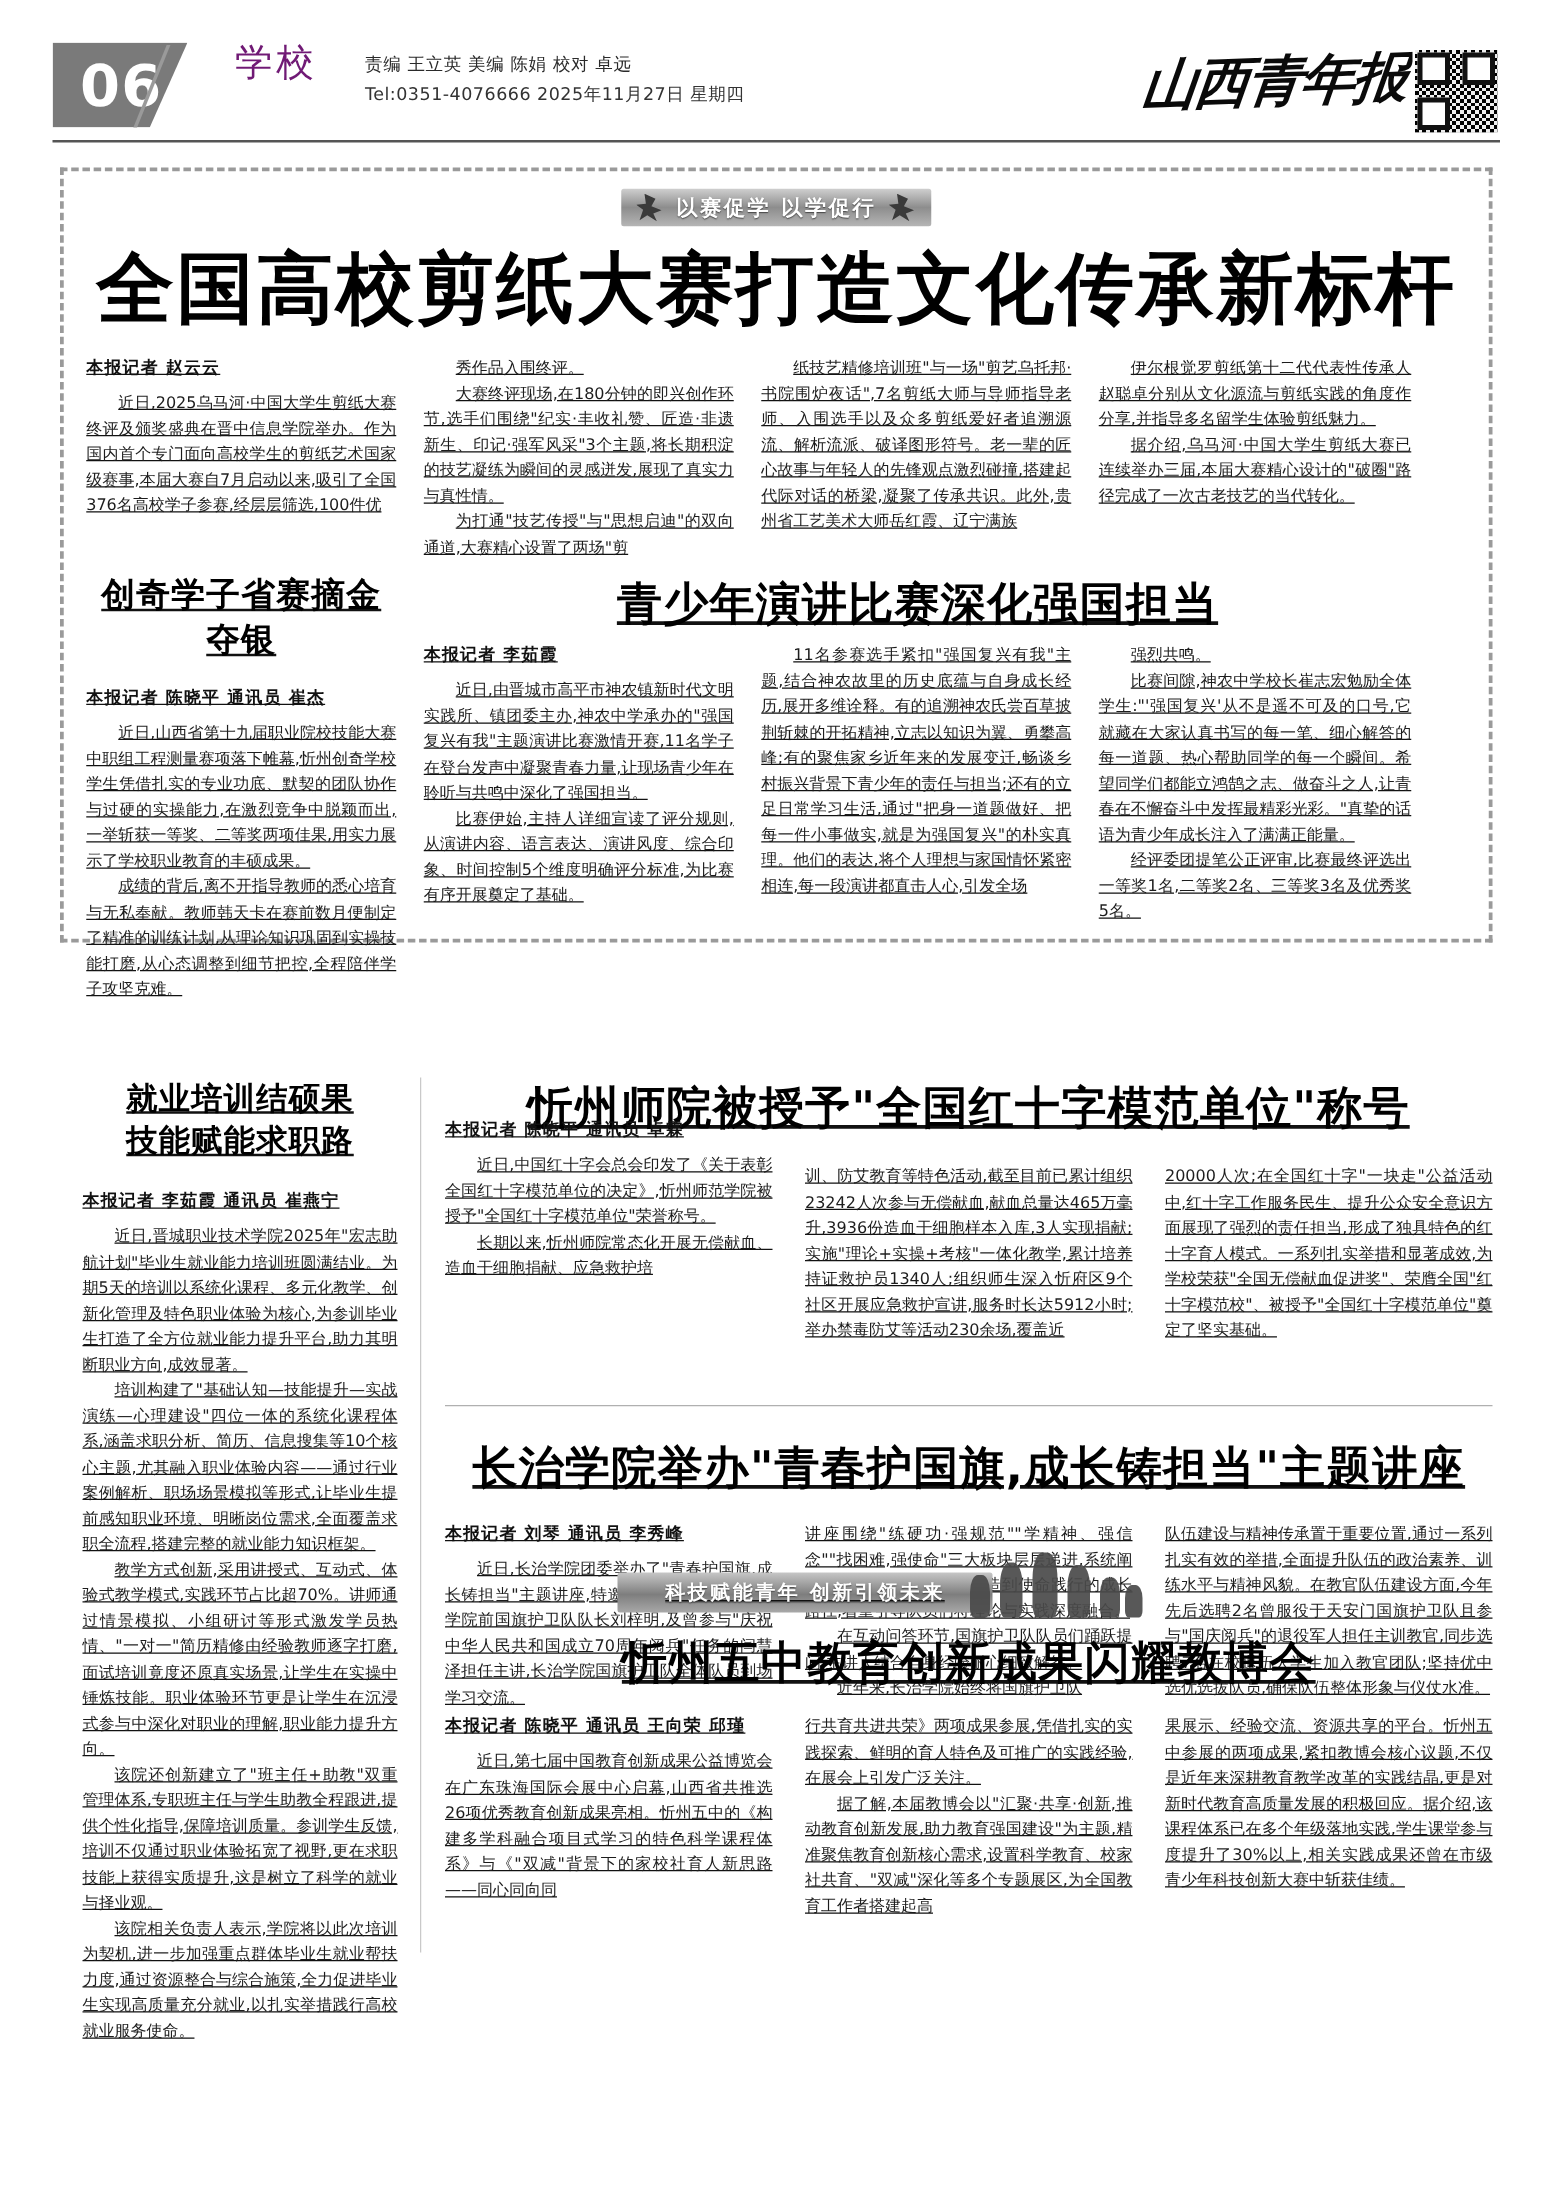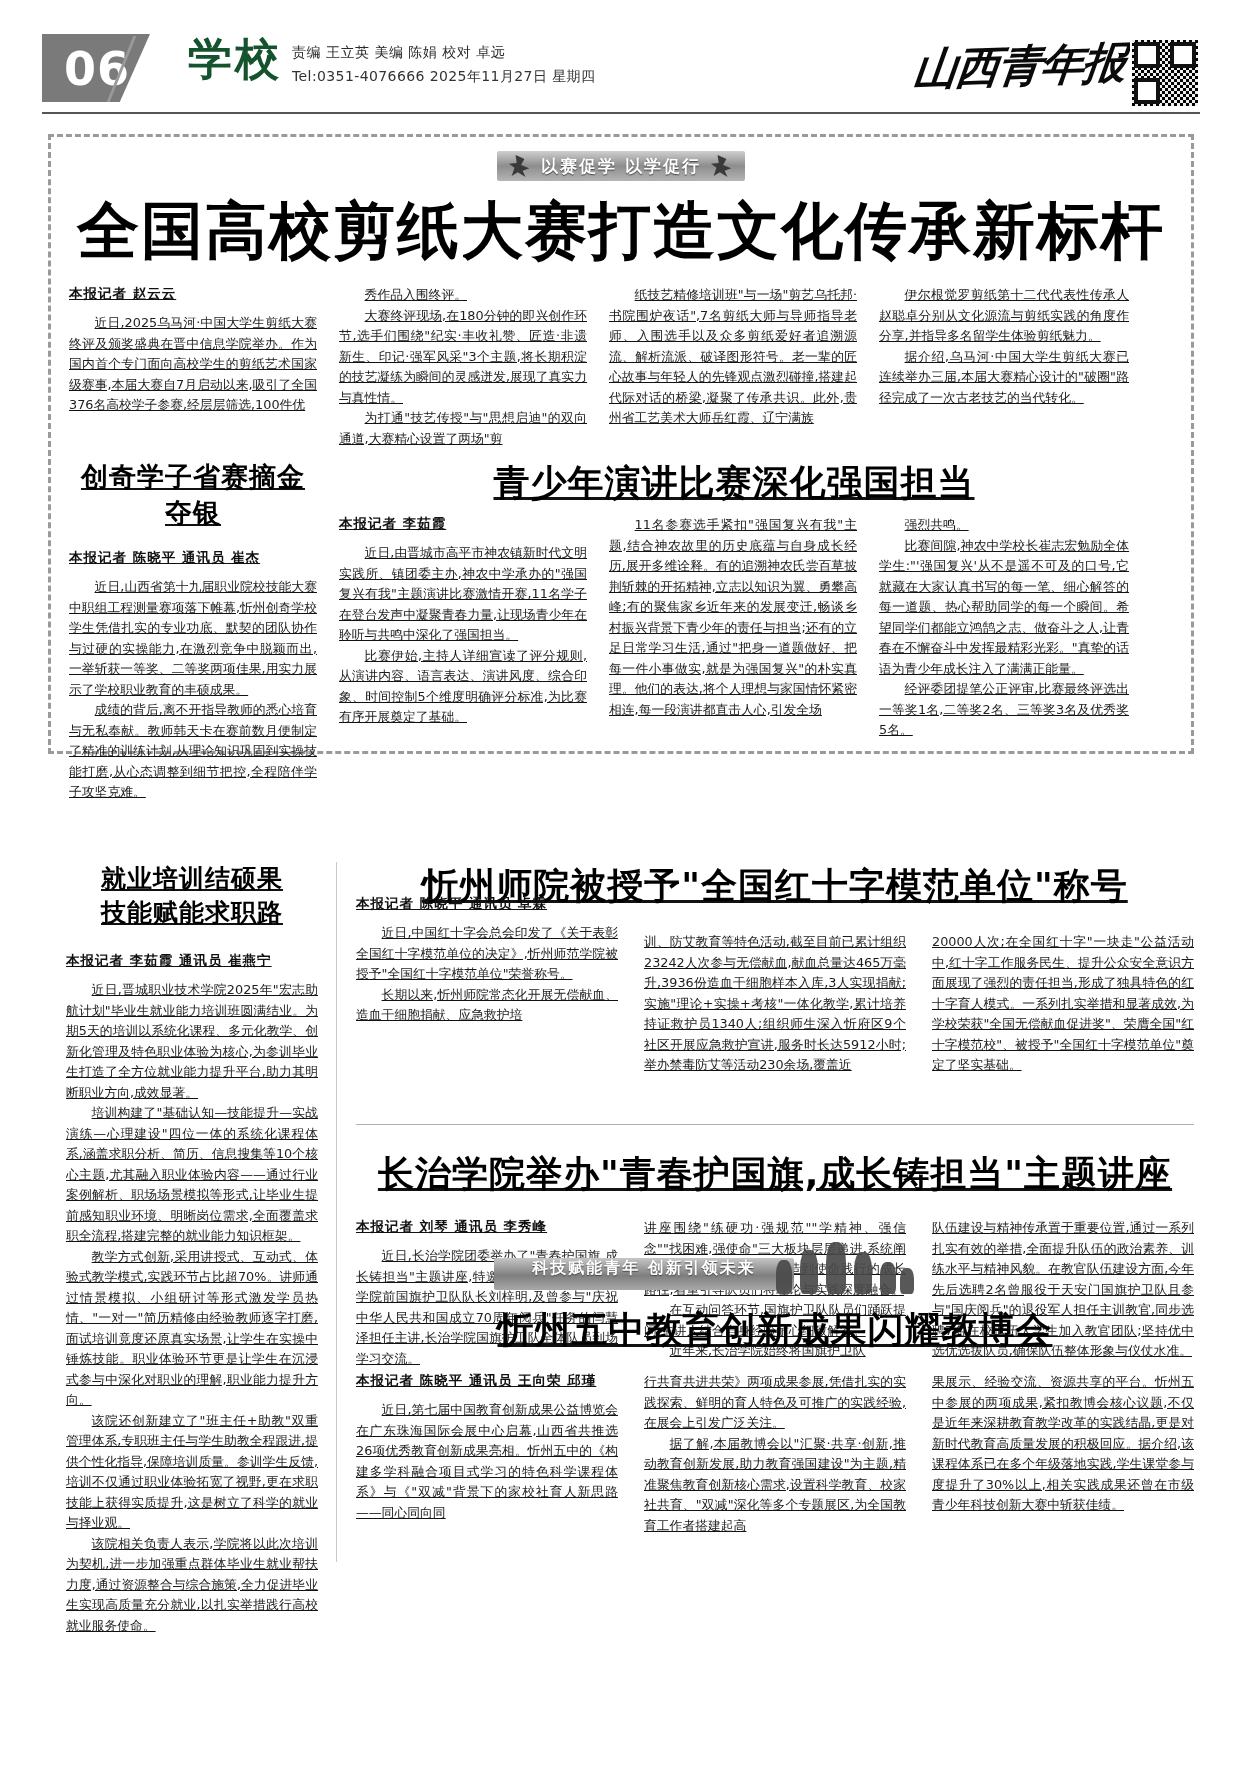--- a/index.html
+++ b/index.html
@@ -31,23 +31,23 @@
     font-family:"DejaVu Sans","Liberation Sans",sans-serif;
     line-height:58px;text-align:center;
   }
   .num-diag{
     position:absolute;left:78px;top:2px;width:62px;height:66px;
     border-left:3px solid #9a9a9a;
     transform:skewX(-22deg);
   }
   .section-name{
     position:absolute;left:146px;top:-2px;
-    font-size:44px;font-weight:bold;letter-spacing:3px;
-    font-family:"DejaVu Sans","Liberation Sans",sans-serif;
-    color:#14532d;
+    font-size:30px;font-weight:normal;letter-spacing:3px;
+    font-family:"DejaVu Sans","Liberation Sans",sans-serif;
+    color:#701a75;
   }
   .mast-meta{
     position:absolute;left:250px;top:8px;width:420px;
     font-size:14px;color:#2a2a2a;line-height:24px;letter-spacing:.5px;
   }
   .mast-meta .row2{color:#333;font-size:14px;letter-spacing:.4px;}
   .mast-logo{
     position:absolute;right:76px;top:4px;width:270px;height:62px;
     font-size:44px;font-weight:bold;color:#0a0a0a;
     font-family:"DejaVu Serif","Liberation Serif",serif;
@@ -131,21 +131,21 @@
   .h2-lead{
     font-size:25px;font-weight:bold;text-align:center;line-height:34px;letter-spacing:1px;color:#000;
   }
   .vline{position:absolute;width:1px;background:#c9c9c9;}
   .hrule{position:absolute;height:1px;background:#b0b0b0;}
 
   
   .ribbon2{
     position:absolute;left:494px;top:1258px;width:300px;height:32px;
     background:linear-gradient(180deg,#c6c6c6,#7e7e7e 55%,#a8a8a8);
-    display:flex;justify-content:center;border-radius:2px;
+    display:flex;align-items:center;justify-content:center;border-radius:2px;text-decoration:underline;
   }
   .ribbon2-text{font-size:16px;font-weight:bold;color:#fff;letter-spacing:2px;text-shadow:0 1px 1px #444;}
   .people{
     position:absolute;left:770px;top:1238px;width:150px;height:62px;
     opacity:.92;
   }
   .person{position:absolute;background:#4a4a4a;border-radius:40% 40% 20% 20%;}
 </style>
 </head>
 <body>

